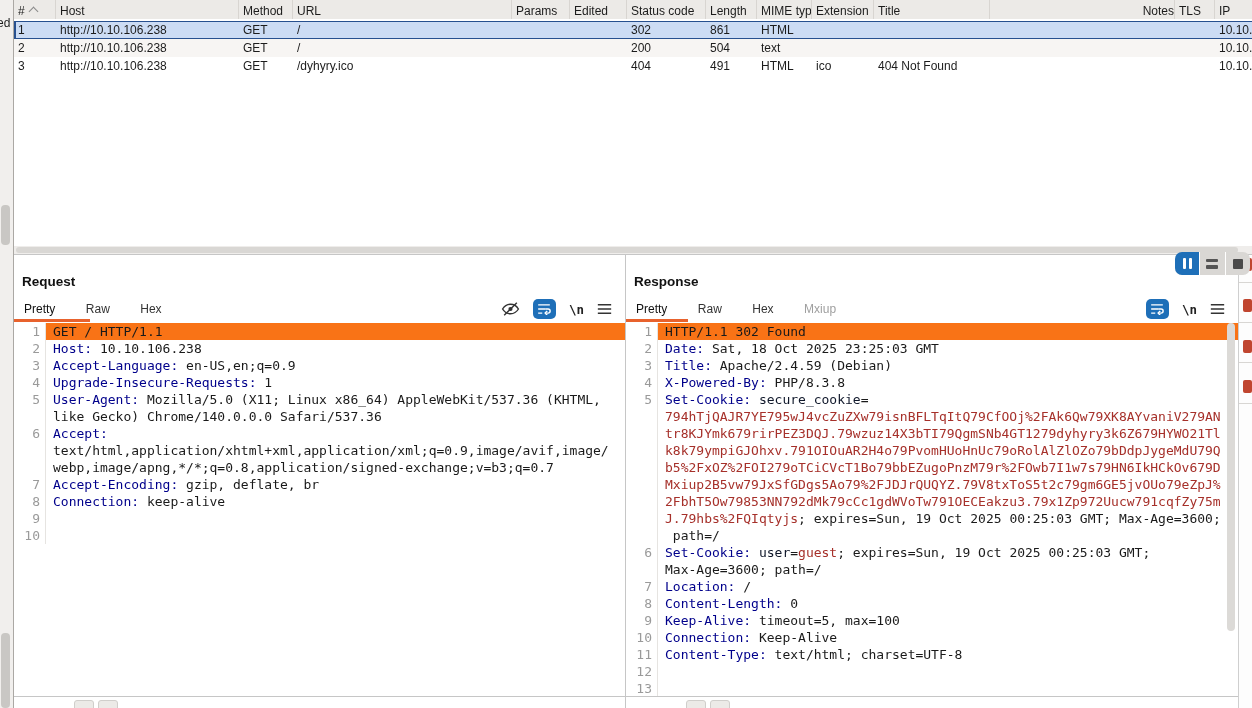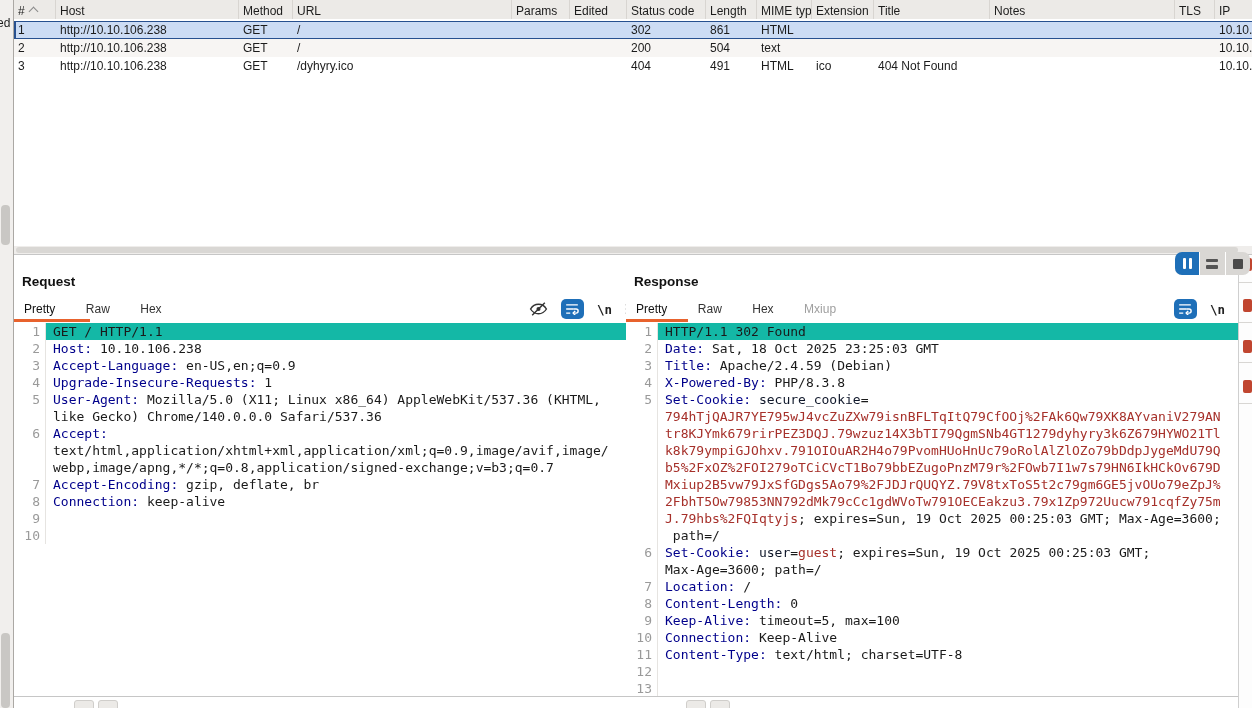--- a/index.html
+++ b/index.html
@@ -25,21 +25,21 @@
   .trow.alt{background:#f7f5f3;}
   .trow.sel{background:#ccdcf4;border-top:1px solid #27508f;border-bottom:1px solid #27508f;
       box-shadow:inset 2px 0 0 #27508f;}
   .td{box-sizing:border-box;flex-shrink:0;padding-left:4px;white-space:nowrap;overflow:hidden;}
 
   .hscroll{position:absolute;left:14px;right:0;top:246px;height:8px;background:#efedeb;}
   .hthumb{position:absolute;left:2px;top:1px;width:1222px;height:6px;background:#d9d7d4;border-radius:3px;}
 
   
   .editors{position:absolute;left:14px;top:254px;right:0;bottom:0;border-top:1px solid #c6c6c6;background:#fff;}
-  .pane{position:absolute;top:0;bottom:0;background:#fff;padding-left:28px;}
+  .pane{position:absolute;top:0;bottom:0;background:#fff;}
   .pane.request{left:0;width:611px;border-right:1px solid #c6c6c6;}
   .pane.response{left:612px;width:612px;border-right:1px solid #eab308;}
   .pane-title{position:absolute;top:19px;left:8px;font-size:13.5px;font-weight:bold;color:#111;}
   .tab-row{position:absolute;top:41px;left:0;right:0;height:26px;}
   .tab{display:inline-block;margin-left:10px;margin-right:16px;font-size:12px;color:#333;padding-top:6px;}
   .tab.active{color:#111;}
   .tab.disabled{color:#9f9f9f;}
   .tab-underline{position:absolute;left:0;top:64px;height:3px;background:#e8622d;}
   .icon-group{position:absolute;top:43px;right:13px;display:flex;gap:13px;align-items:center;height:22px;}
   .wrap-btn{width:23px;height:20px;background:#1e6fb8;border-radius:5px;display:flex;align-items:center;justify-content:center;}
@@ -55,21 +55,21 @@
   .hbarwrap{display:flex;flex-direction:column;gap:3px;}
   .hbar{width:12px;height:3.5px;background:#555;border-radius:1px;}
   .sq{width:10px;height:10px;background:#4a4a4a;border-radius:1px;}
 
   
   .editor{position:absolute;top:68px;left:0;right:0;
       font-family:"DejaVu Sans Mono","Liberation Mono",monospace;font-size:13px;}
   .eline{display:flex;height:17px;line-height:17px;}
   .ln{width:26px;flex-shrink:0;text-align:right;padding-right:5px;color:#9a9a9a;border-right:1px solid #e6e4e1;}
   .code{flex:1;padding-left:7px;white-space:pre;overflow:hidden;}
-  .eline.hl .code{background:#14b8a6;}
+  .eline.hl .code{background:#f97316;}
   .sk{color:#00008b;} .sp{color:#1a1a1a;} .sr{color:#a6302a;} .sb{color:#0f172a;}
 
   .vscroll-thumb{position:absolute;right:3px;top:68px;width:8px;height:308px;background:#dcdad7;border-radius:4px;}
 
   .pane-footer{position:absolute;left:0;right:0;bottom:0;height:11px;border-top:1px solid #c6c6c6;background:#fff;}
   .fsq{position:absolute;top:3px;width:18px;height:18px;background:#eceae7;border:1px solid #d0cecb;border-radius:3px;}
   .fsq.a{left:60px;} .fsq.b{left:84px;}
 
   
   .inspector{position:absolute;top:0;bottom:0;right:0;width:13px;background:#fdfdfd;border-left:1px solid #cfcfcf;}
@@ -116,21 +116,21 @@
         </div>
         <div class="th" style="width: 55px;">
           <span>MIME type</span>
         </div>
         <div class="th" style="width: 62px;">
           <span>Extension</span>
         </div>
         <div class="th" style="width: 116px;">
           <span>Title</span>
         </div>
-        <div class="th" style="width: 185px;">
+        <div class="th" style="width: 185px; justify-content: flex-end;">
           <span>Notes</span>
         </div>
         <div class="th" style="width: 40px;">
           <span>TLS</span>
         </div>
         <div class="th" style="width: 51px;">
           <span>IP</span>
         </div>
       </div>
     <div class="tgap"></div>

